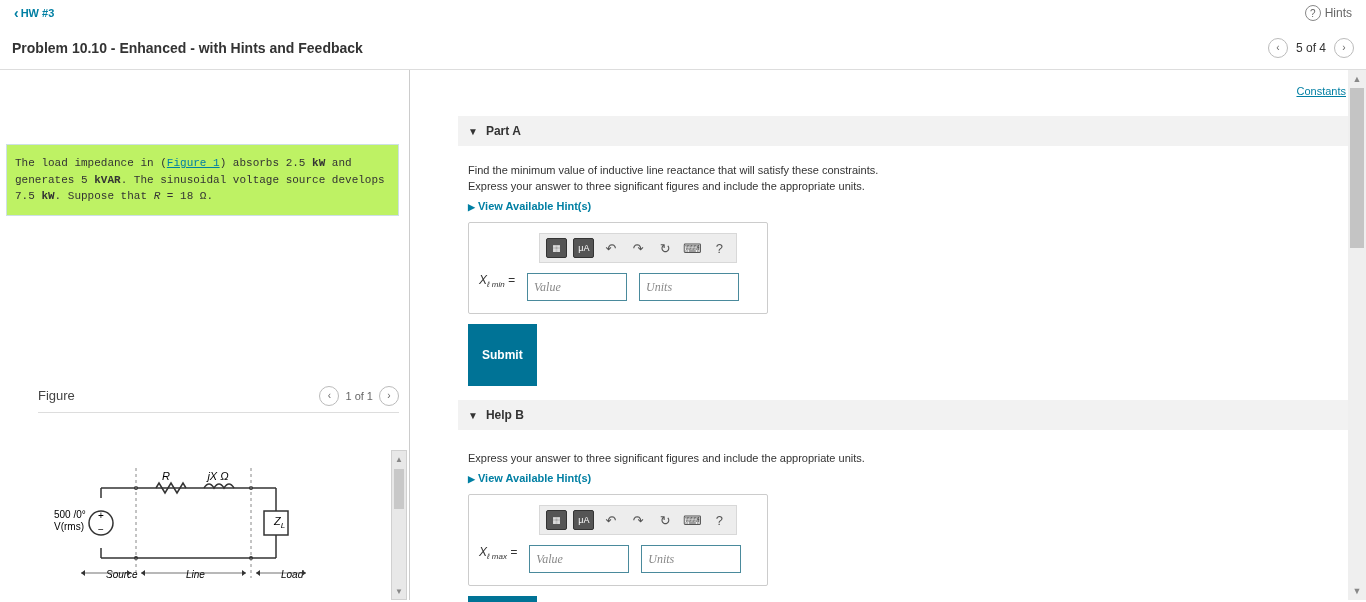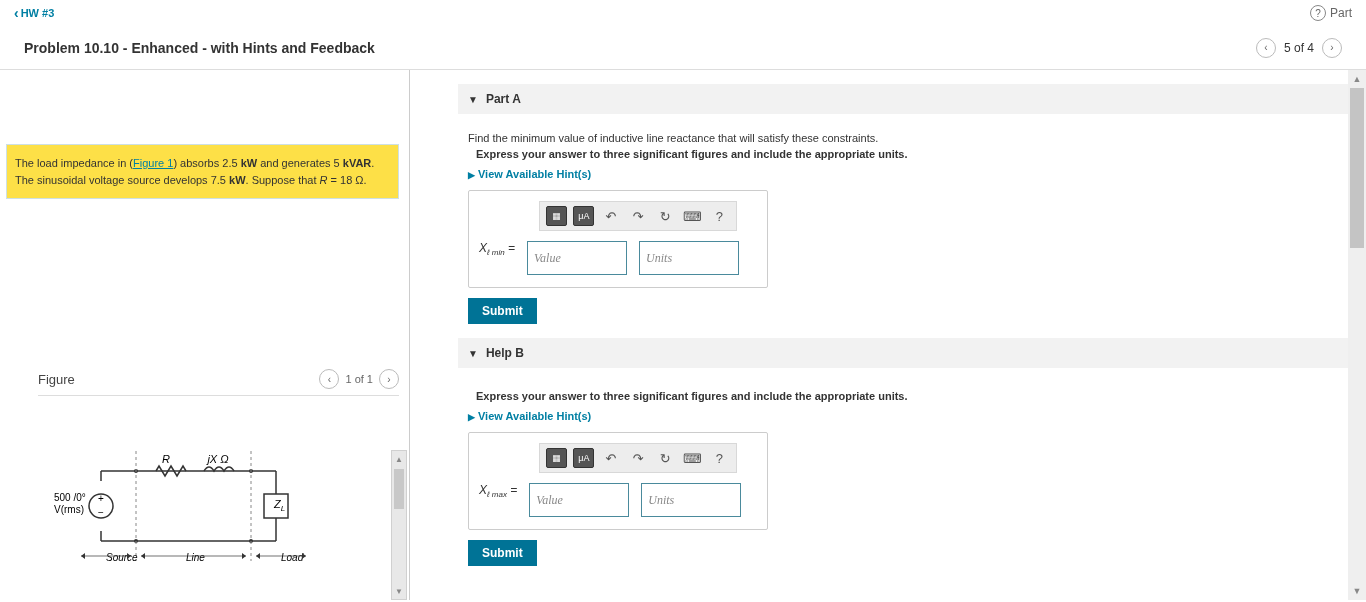--- a/index.html
+++ b/index.html
@@ -5,75 +5,75 @@
 * { margin: 0; padding: 0; box-sizing: border-box; }
 body { font-family: Arial, Helvetica, sans-serif; font-size: 12px; color: #333; background: #fff; }
 .page { width: 1366px; height: 602px; position: relative; overflow: hidden; }
 
 .topbar { height: 26px; display: flex; align-items: center; padding: 0 14px; }
 .back-link { color: #007fa3; font-size: 11px; font-weight: bold; text-decoration: none; cursor: pointer; display:flex; align-items:center; gap:2px;}
 .back-link .chev { font-size: 14px; font-weight:bold;}
 .help-link { margin-left: auto; display: flex; align-items: center; gap: 4px; color: #666; font-size: 12px; cursor: pointer;}
 .help-icon { width: 16px; height: 16px; border: 1px solid #888; border-radius: 50%; display: inline-flex; align-items: center; justify-content: center; font-size: 10px; color: #666;}
 
-.title-row { height: 44px; display: flex; align-items: center; padding: 0 24px; border-bottom: 1px solid #ddd;}
+.title-row { height: 44px; display: flex; align-items: center; padding: 0 12px; border-bottom: 1px solid #ddd;}
 .problem-title { font-size: 14px; font-weight: bold; color: #333; }
 .nav-count { margin-left: auto; display: flex; align-items: center; gap: 8px; font-size: 12px; color: #333;}
 .nav-btn { width: 20px; height: 20px; border: 1px solid #bbb; border-radius: 50%; display: inline-flex; align-items:center; justify-content:center; cursor:pointer; font-size:10px; color:#666; background:#fff;}
 
 .main { display:flex; height: 530px; }
 .left { width: 410px; border-right: 1px solid #ccc; position:relative; padding: 14px 10px 10px 6px;}
-.problem-box { background: #fde047; border: 1px solid #cde0e5; padding: 10px 8px; font-size: 11px; color: #333; line-height:1.5; margin-top: 60px;}
+.problem-box { background: #bef264; border: 1px solid #cde0e5; padding: 10px 8px; font-size: 11px; color: #333; line-height:1.5; margin-top: 60px; font-family: Liberation Mono, monospace;}
 .problem-box a { color:#007fa3; text-decoration:underline;}
 .figure-head { margin-top: 170px; display:flex; align-items:center; padding-bottom:6px; border-bottom:1px solid #ddd;margin-left:32px;}
 .figure-head .ftitle { font-size:13px; color:#444;}
 .fig-nav { margin-left:auto; display:flex; align-items:center; gap:6px; font-size:11px; color:#666;}
 .fig-svg { margin-top: 50px; position:relative;}
 .left-scroll-ind { position:absolute; right:2px; top:380px; bottom:0; width:16px; background:#e8e8e8; border:1px solid #d0d0d0;}
 .left-scroll-ind .up, .left-scroll-ind .down { position:absolute; left:0; right:0; height:16px; display:flex; align-items:center; justify-content:center; font-size:8px; color:#888;}
 .left-scroll-ind .up{top:0;} .left-scroll-ind .down{bottom:0;}
 .left-scroll-ind .thumb{position:absolute; left:2px; right:2px; top:18px; height:40px; background:#c8c8c8;}
 
 .right { flex:1; position:relative; padding: 0 18px 0 48px;}
 .constants { text-align:right; padding:14px 2px 4px 0;}
 .constants a{ color:#007fa3; font-size:11px; text-decoration:underline; cursor:pointer;}
 .part-hd { background:#f2f2f2; padding:8px 10px; font-size:12px; font-weight:bold; display:flex; align-items:center; gap:8px; margin-top:14px;}
 .part-hd .tri { font-size:10px;}
 .instr { padding: 18px 16px 4px 10px; font-size:11px; color:#333;}
-.instr .bold { font-weight:bold; display:block; margin-top:4px;margin-left:8px;}
+.instr .bold { font-weight:normal; display:block; margin-top:4px;}
 .hint { color:#007fa3; font-size:11px; font-weight:bold; padding:4px 10px 10px 10px; cursor:pointer;}
 .hint .tri{font-size:9px;}
 .ans-box { border:1px solid #ccc; border-radius:2px; margin-left:10px; width:300px; padding:10px 10px 12px 10px;}
 .toolbar { background:#ededed; border:1px solid #d8d8d8; padding:4px 6px; display:flex; gap:6px; align-items:center; margin:0 0 10px 60px; width:198px;}
 .tool-btn { width:22px; height:20px; background:#555; border:1px solid #333; border-radius:2px; display:inline-flex; align-items:center; justify-content:center; color:#fff; font-size:9px; cursor:pointer;}
 .tool-btn.light{ background:transparent; border:none; color:#555; font-size:13px;}
 .inline-fields { display:flex; align-items:flex-start; gap:12px;}
 .varlbl { font-style:italic; font-size:12px; white-space:nowrap;}
 .varlbl sub{font-size:8px; font-style:italic;}
-.val-field, .unit-field { border:1px solid #4a8a9c; height:34px; font-style:italic; color:#888; font-family:Georgia,serif; display:flex; align-items:center; padding:0 6px; background:#fff; cursor:text;}
+.val-field, .unit-field { border:1px solid #4a8a9c; height:28px; font-style:italic; color:#888; font-family:Georgia,serif; display:flex; align-items:center; padding:0 6px; background:#fff; cursor:text;}
 .val-field{width:100px;} .unit-field{width:100px;}
-.submit-btn { background:#007396; color:#fff; padding:6px 14px; border:none; font-size:12px; font-weight:bold; margin:10px 0 0 10px; cursor:pointer;}
+.submit-btn { background:#007396; color:#fff; padding:24px 14px; border:none; font-size:12px; font-weight:bold; margin:10px 0 0 10px; cursor:pointer;}
 
 .right-scroll { position:absolute; right:0; top:0; bottom:0; width:18px; background:#efefef;}
 .right-scroll .up,.right-scroll .down{position:absolute;left:0;right:0;height:18px;display:flex;align-items:center;justify-content:center;font-size:9px;color:#888;}
 .right-scroll .up{top:0;} .right-scroll .down{bottom:0;}
 .right-scroll .thumb{position:absolute;left:2px;right:2px;top:18px;height:160px;background:#c4c4c4;}
 </style>
 </head>
 <body>
 
 <div class="page">
   <div class="topbar">
     <a class="back-link">
       <span class="chev">‹</span>
       <span>HW #3</span>
     </a>
     <a class="help-link">
       <span class="help-icon">?</span>
-      <span>Part</span>
+      <span>Hints</span>
     </a>
   </div>
 
   <div class="title-row">
     <span class="problem-title">Problem 10.10 - Enhanced - with Hints and Feedback</span>
     <div class="nav-count">
       <span class="nav-btn">‹</span>
       <span>5 of 4</span>
       <span class="nav-btn">›</span>
     </div>
@@ -130,20 +130,21 @@
       </div>
 
       <div class="left-scroll-ind">
         <div class="up">▲</div>
         <div class="thumb"></div>
         <div class="down">▼</div>
       </div>
     </div>
 
     <div class="right">
+      <div class="constants"><a>Constants</a></div>
 
       
       <div class="part-hd">
         <span class="tri">▼</span>
         <span>Part A</span>
       </div>
       <div class="instr">
         <span>Find the minimum value of inductive line reactance that will satisfy these constraints.</span>
         <span class="bold">Express your answer to three significant figures and include the appropriate units.</span>
       </div>

